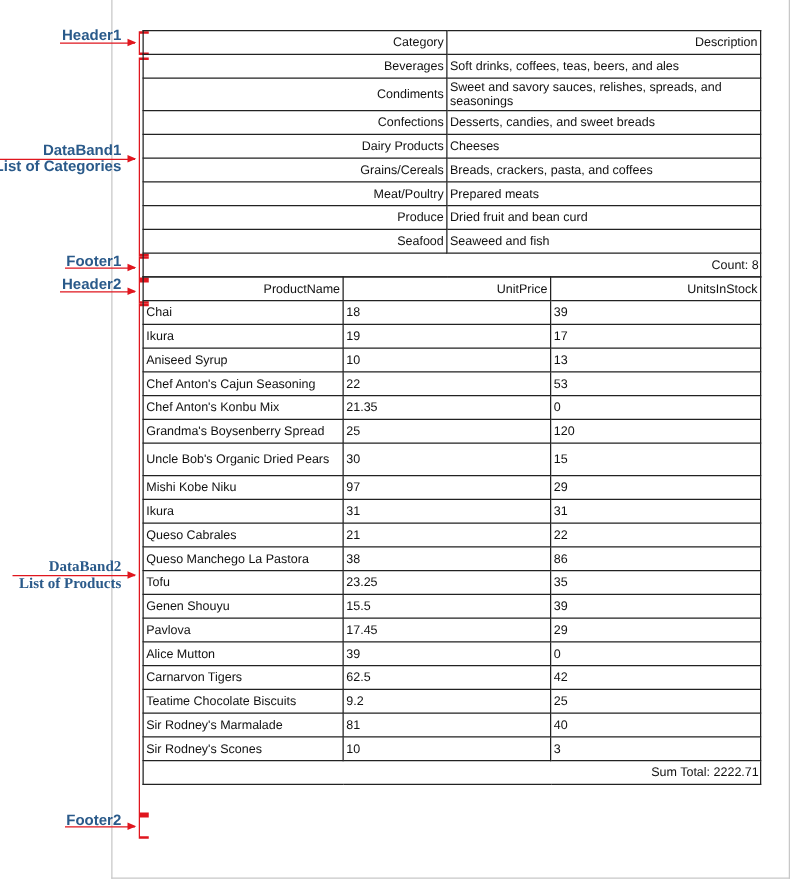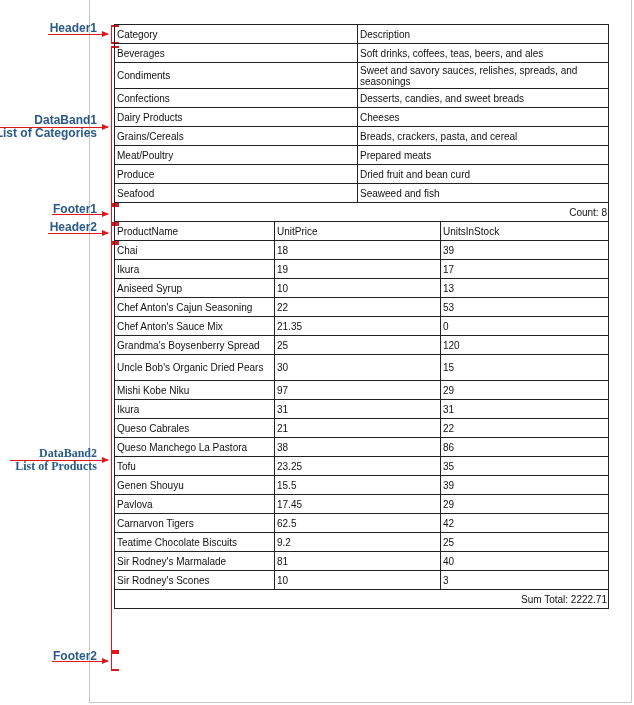--- a/index.html
+++ b/index.html
@@ -4,21 +4,21 @@
 <style>
   html, body { margin:0; padding:0; background:#ffffff; }
   body { width:634px; height:705px; position:relative; overflow:hidden;
          font-family:"Liberation Sans", sans-serif; }
   .page { position:absolute; left:89px; top:0; width:543px; height:703px;
           border-left:1px solid #c8c8c8; border-right:1px solid #c8c8c8;
           border-bottom:1px solid #c8c8c8; box-sizing:border-box; background:#fff; }
   .grid { position:absolute; left:114px; top:24px; width:494px; }
   table { border-collapse:collapse; width:494px; table-layout:fixed; font-size:10px; color:#111; }
   td { border:1px solid #222; padding:0 2px; vertical-align:middle; line-height:11px; overflow:hidden; }
-  td.c { text-align:left; }
+  td.c { text-align:right; }
   td.r { text-align:right; padding-right:1px;margin-left:41px; }
   .h19 td { height:18px; }
   .h26 td { height:25px; }
   tr.hdr td { font-weight:normal; }
   .lbl { position:absolute; right:537px; color:#2a5a8a; font-weight:bold;
          font-size:12px; text-align:right; line-height:13px; white-space:nowrap; }
   .arrow { position:absolute; height:1px; background:#e0161e; }
   .arrow::after { content:""; position:absolute; right:-1px; top:-3px;
          border-left:7px solid #e0161e; border-top:3.5px solid transparent; border-bottom:3.5px solid transparent; }
   .br { position:absolute; left:111px; width:7px; border-left:1.5px solid #e0161e; box-sizing:border-box; }
@@ -79,21 +79,21 @@
         <tr class="h19">
           <td class="c">Confections</td>
           <td>Desserts, candies, and sweet breads</td>
         </tr>
         <tr class="h19">
           <td class="c">Dairy Products</td>
           <td>Cheeses</td>
         </tr>
         <tr class="h19">
           <td class="c">Grains/Cereals</td>
-          <td>Breads, crackers, pasta, and cereal</td>
+          <td>Breads, crackers, pasta, and coffees</td>
         </tr>
         <tr class="h19">
           <td class="c">Meat/Poultry</td>
           <td>Prepared meats</td>
         </tr>
         <tr class="h19">
           <td class="c">Produce</td>
           <td>Dried fruit and bean curd</td>
         </tr>
         <tr class="h19">
@@ -131,21 +131,21 @@
           <td>Aniseed Syrup</td>
           <td>10</td>
           <td>13</td>
         </tr>
         <tr class="h19">
           <td>Chef Anton's Cajun Seasoning</td>
           <td>22</td>
           <td>53</td>
         </tr>
         <tr class="h19">
-          <td>Chef Anton's Sauce Mix</td>
+          <td>Chef Anton's Konbu Mix</td>
           <td>21.35</td>
           <td>0</td>
         </tr>
         <tr class="h19">
           <td>Grandma's Boysenberry Spread</td>
           <td>25</td>
           <td>120</td>
         </tr>
         <tr class="h26">
           <td>Uncle Bob's Organic Dried Pears</td>
@@ -181,20 +181,25 @@
           <td>Genen Shouyu</td>
           <td>15.5</td>
           <td>39</td>
         </tr>
         <tr class="h19">
           <td>Pavlova</td>
           <td>17.45</td>
           <td>29</td>
         </tr>
         <tr class="h19">
+          <td>Alice Mutton</td>
+          <td>39</td>
+          <td>0</td>
+        </tr>
+        <tr class="h19">
           <td>Carnarvon Tigers</td>
           <td>62.5</td>
           <td>42</td>
         </tr>
         <tr class="h19">
           <td>Teatime Chocolate Biscuits</td>
           <td>9.2</td>
           <td>25</td>
         </tr>
         <tr class="h19">

